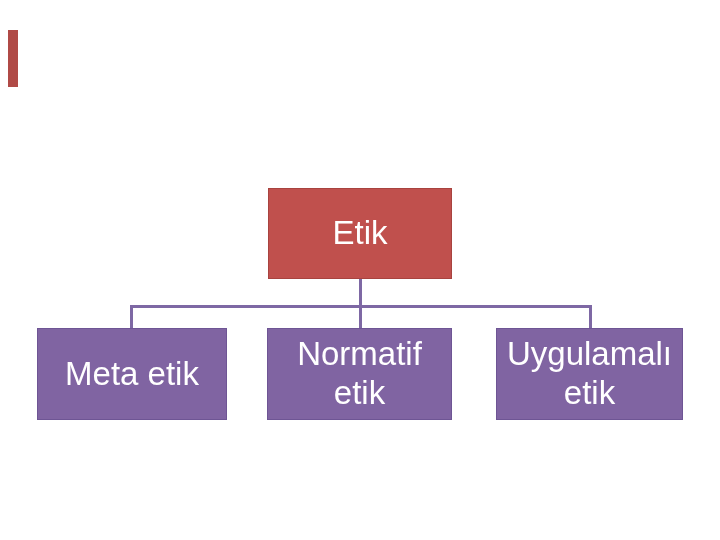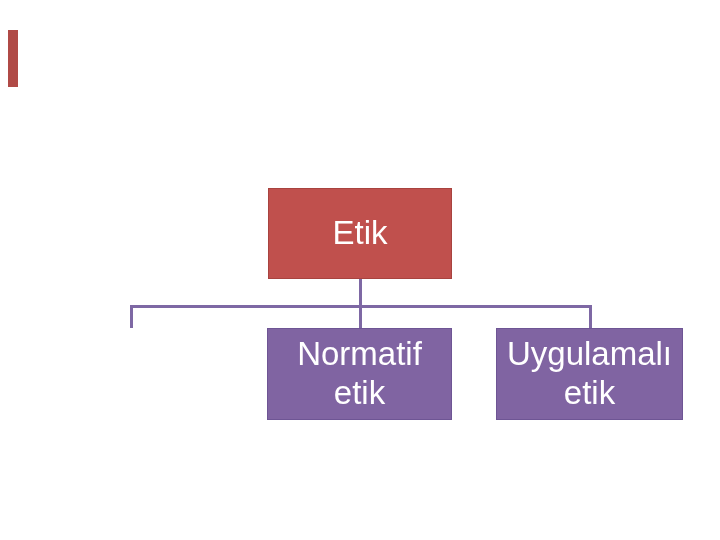--- a/index.html
+++ b/index.html
@@ -77,20 +77,23 @@
   <div class="box root">
     <span class="label">Etik</span>
   </div>
 
   <div class="conn stub"></div>
   <div class="conn rail"></div>
   <div class="conn drop drop-l"></div>
   <div class="conn drop drop-m"></div>
   <div class="conn drop drop-r"></div>
 
+  <div class="box child meta">
+    <span class="label">Meta etik</span>
+  </div>
 
   <div class="box child uygulamali">
     <span class="label">Uygulamalı etik</span>
   </div>
 
   <div class="box child normatif">
     <span class="label">Normatif etik</span>
   </div>
 
 </div>

